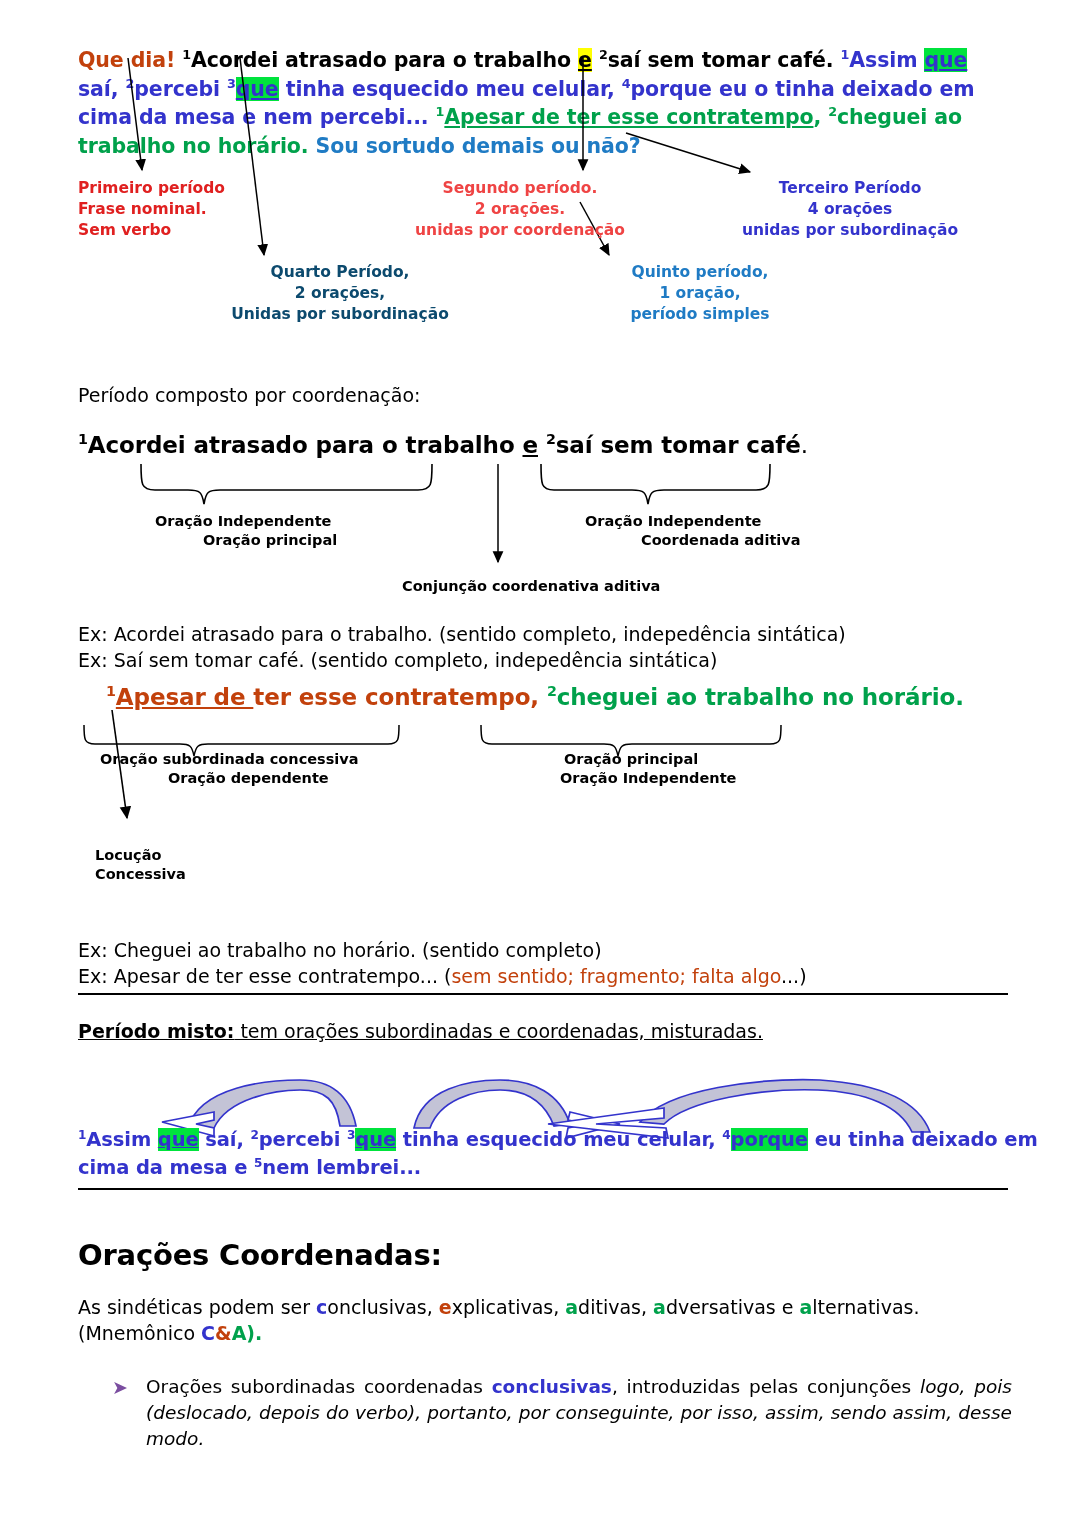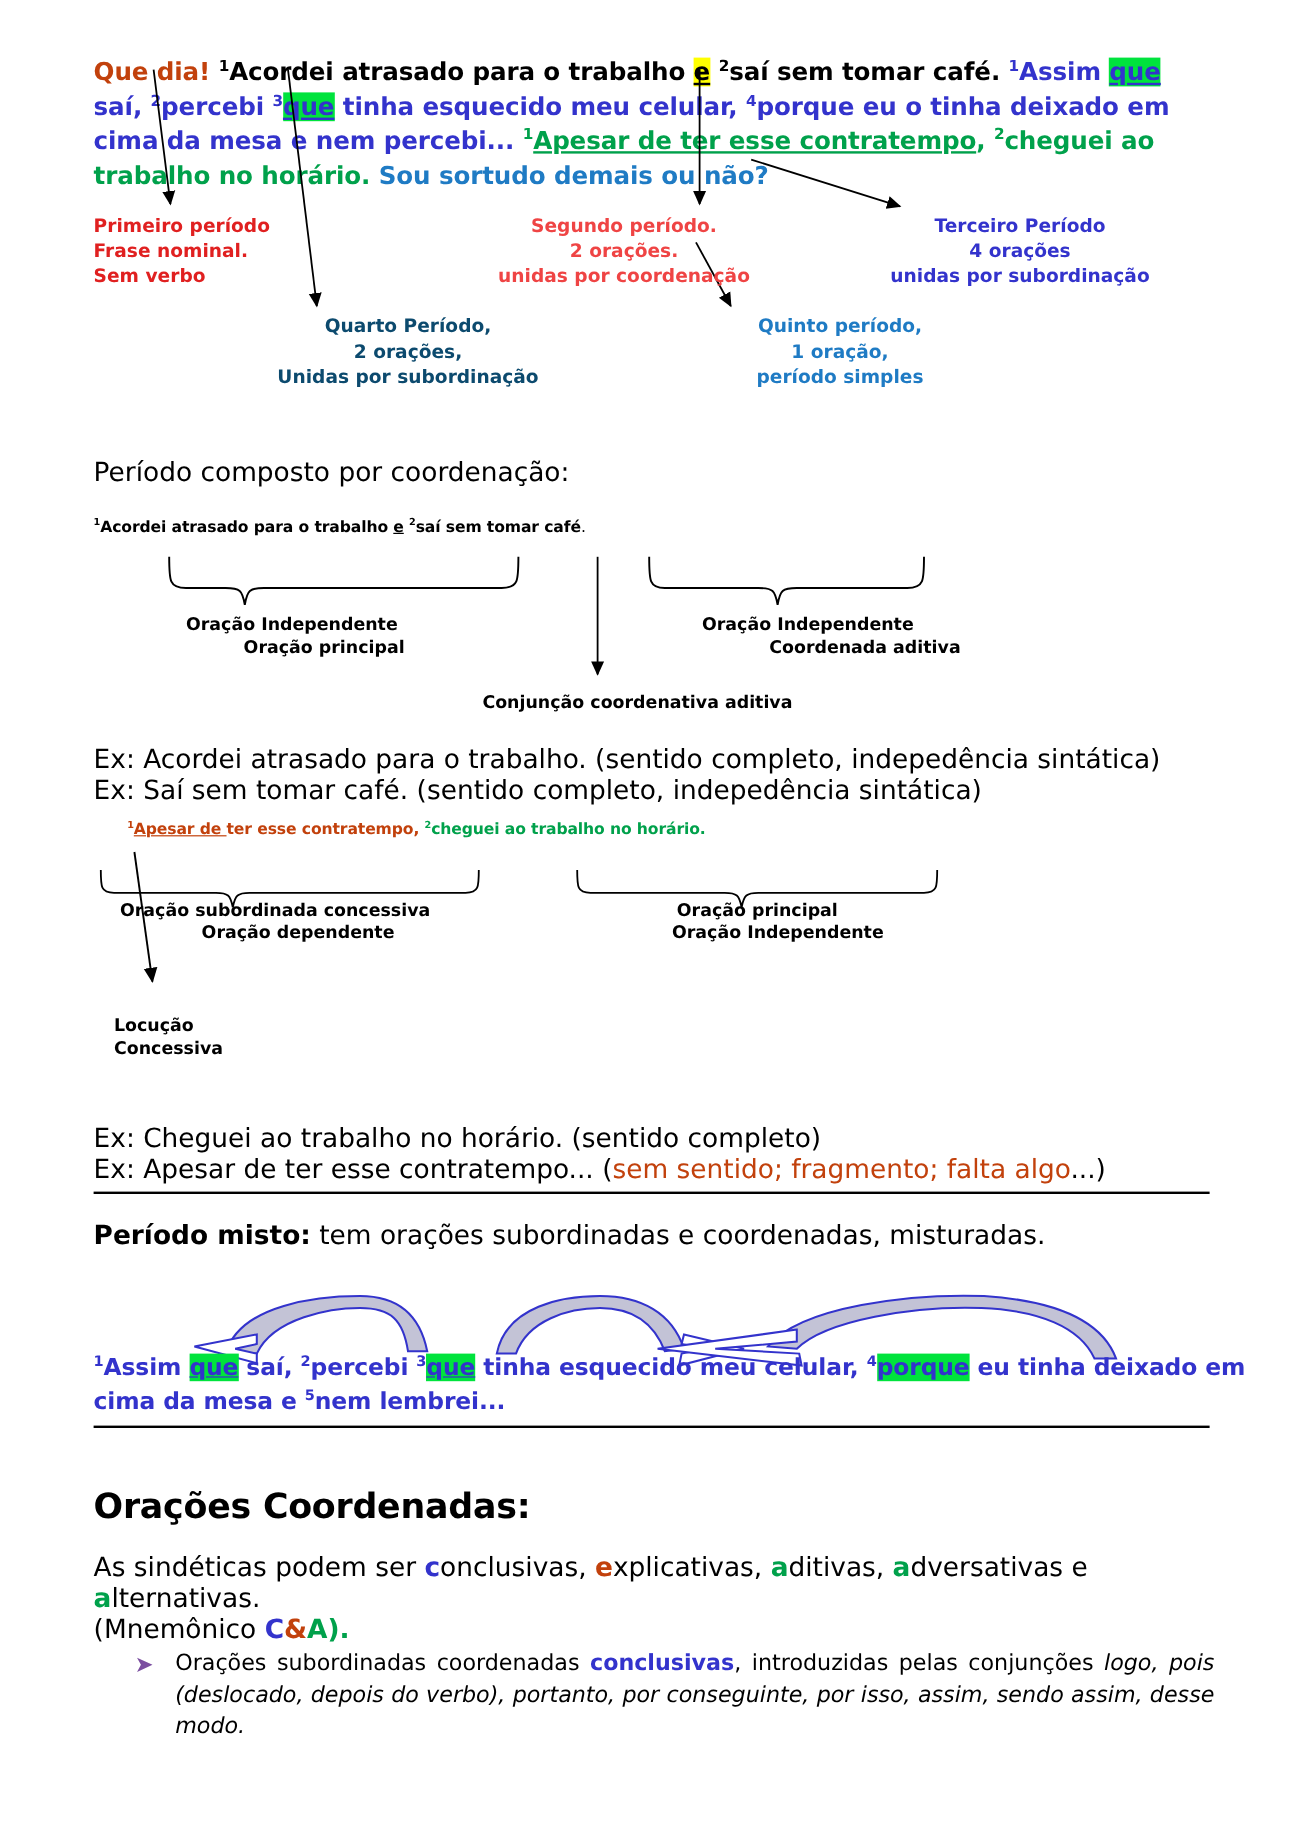--- a/index.html
+++ b/index.html
@@ -48,28 +48,28 @@
     white-space: nowrap;
   }
   #label-primeiro  { left: 78px;  top: 178px; color: #E02020; text-align: left; }
   #label-segundo   { left: 380px; top: 178px; color: #ef4444; text-align: center; width: 280px; }
   #label-terceiro  { left: 700px; top: 178px; color: #3333CC; text-align: center; width: 300px; }
   #label-quarto    { left: 190px; top: 262px; color: #0c4a6e; text-align: center; width: 300px; }
   #label-quinto    { left: 560px; top: 262px; color: #1F7BC4; text-align: center; width: 280px; }
 
   
   .body-text {
-    font-size: 22px;
+    font-size: 19px;
     line-height: 26px;
     color: #000000;
   }
 
   
   .sentence {
-    font-size: 13px;
+    font-size: 23px;
     font-weight: bold;
     letter-spacing: -0.1px;
     white-space: nowrap;
   }
 
   
   .annot {
     font-size: 14.5px;
     font-weight: bold;
     line-height: 19px;
@@ -245,21 +245,21 @@
   <div class="abs annot" style="left:95px; top:846px;">
     <div>Locução</div>
     <div>Concessiva</div>
   </div>
 
   <div class="abs body-text" style="left:78px; top:937px;">Ex: Cheguei ao trabalho no horário. (sentido completo)</div>
   <div class="abs body-text" style="left:78px; top:963px;"><span>Ex: Apesar de ter esse contratempo... (</span><span class="c-red">sem sentido; fragmento; falta algo</span><span>...)</span></div>
 
   <div class="abs hrule" style="top:993px;"></div>
 
-  <div class="abs body-text" style="left:78px; top:1018px;"><span class="bd">Período misto:</span><span> tem orações subordinadas e coordenadas, misturadas.</span></div>
+  <div class="abs body-text" style="left:78px; top:1018px;text-decoration:underline;"><span class="bd">Período misto:</span><span> tem orações subordinadas e coordenadas, misturadas.</span></div>
 
   <svg class="abs" style="left:0px; top:1078px;" width="1080" height="62">
 
     <path d="M188,50 C200,8 268,2 300,2 C332,2 350,18 356,48 L340,48 C336,22 326,12 300,12 C276,12 228,20 214,50 Z" fill="#C3C3D6" stroke="#3333CC" stroke-width="1.7"></path>
     <path d="M214,34 L162,44 L214,58 L214,50 L196,46 L214,42 Z" fill="#ffffff" stroke="#3333CC" stroke-width="1.7"></path>
 
     <path d="M414,50 C422,10 470,2 500,2 C534,2 560,16 570,46 L554,48 C544,22 524,12 500,12 C474,12 440,22 430,50 Z" fill="#C3C3D6" stroke="#3333CC" stroke-width="1.7"></path>
     <path d="M570,34 L620,46 L566,60 L568,50 L588,46 L568,42 Z" fill="#ffffff" stroke="#3333CC" stroke-width="1.7"></path>
 
     <path d="M640,44 C668,10 760,0 820,2 C880,6 918,22 930,54 L912,54 C900,28 866,14 818,12 C762,10 688,22 664,46 Z" fill="#C3C3D6" stroke="#3333CC" stroke-width="1.7"></path>

